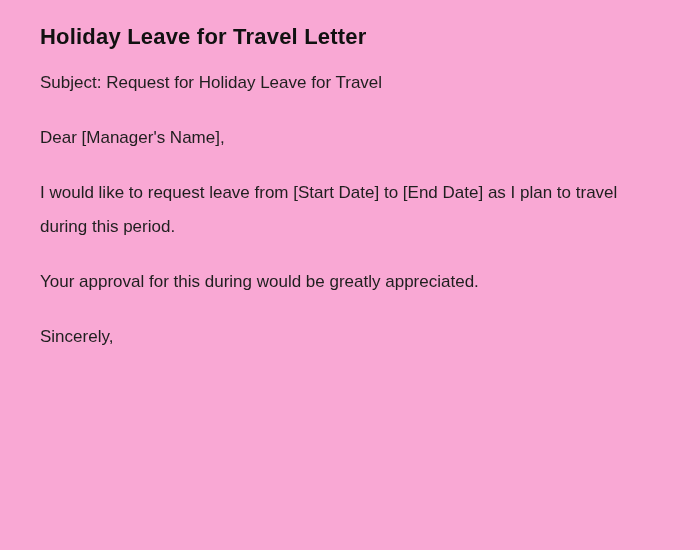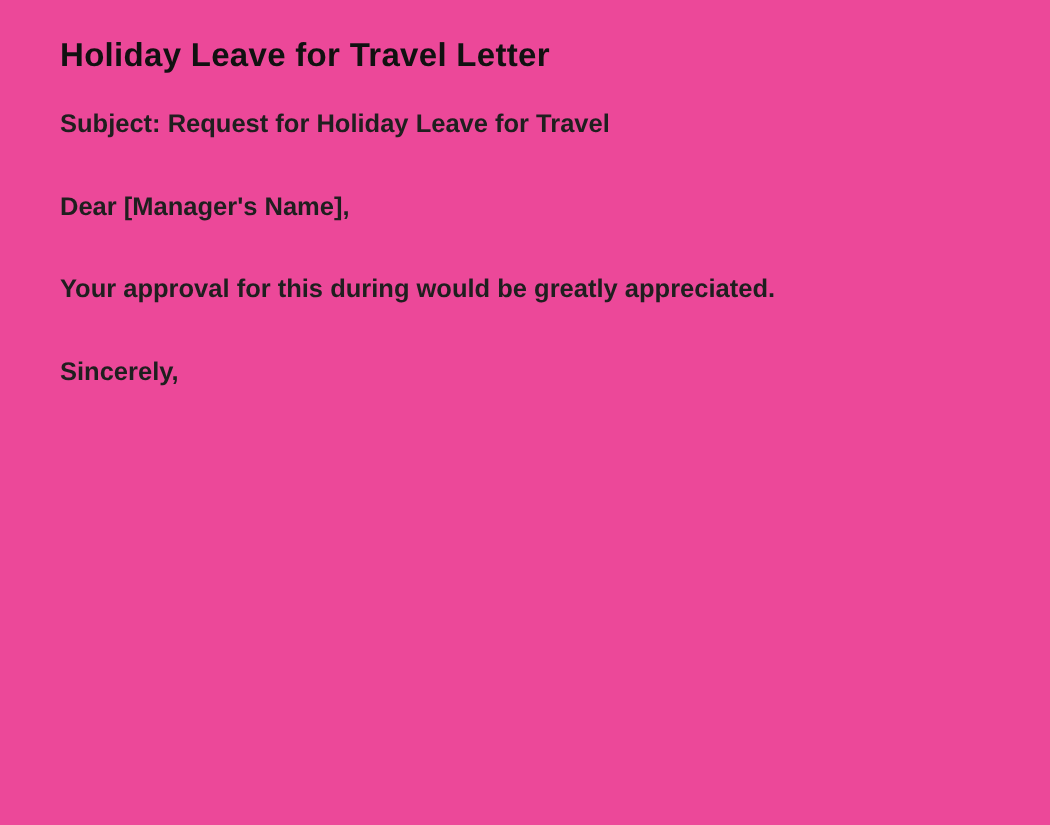--- a/index.html
+++ b/index.html
@@ -4,56 +4,57 @@
 <style>
   html, body {
     margin: 0;
     padding: 0;
     background: #ffffff;
     font-family: "Liberation Sans", "DejaVu Sans", sans-serif;
   }
   .page {
     width: 700px;
     height: 550px;
-    background: #ec4899;
+    background: #f9a8d4;
     overflow: hidden;
     box-sizing: border-box;
     padding: 24px 0 0 40px;
   }
   .letter {
     width: 612px;
   }
   h1.doc-title {
     font-size: 22px;
     line-height: 26px;
     font-weight: 700;
     color: #111111;
     margin: 0 0 16px 0;
     letter-spacing: 0.2px;
   }
   p.doc-par {
     font-size: 17px;
     line-height: 34px;
-    font-weight: 700;
+    font-weight: 400;
     color: #1f1f1f;
     margin: 0 0 21px 0;
   }
 </style>
 </head>
 <body>
 
 <div class="page">
   <div class="letter">
 
     <h1 class="doc-title">Holiday Leave for Travel Letter</h1>
 
     <p class="doc-par">Subject: Request for Holiday Leave for Travel</p>
 
     <p class="doc-par">Dear [Manager's Name],</p>
 
+    <p class="doc-par">I would like to request leave from [Start Date] to [End Date] as I plan to travel during this period.</p>
 
 
     <p class="doc-par">Your approval for this during would be greatly appreciated.</p>
 
     <p class="doc-par">Sincerely,</p>
 
 
   </div>
 </div>
 

